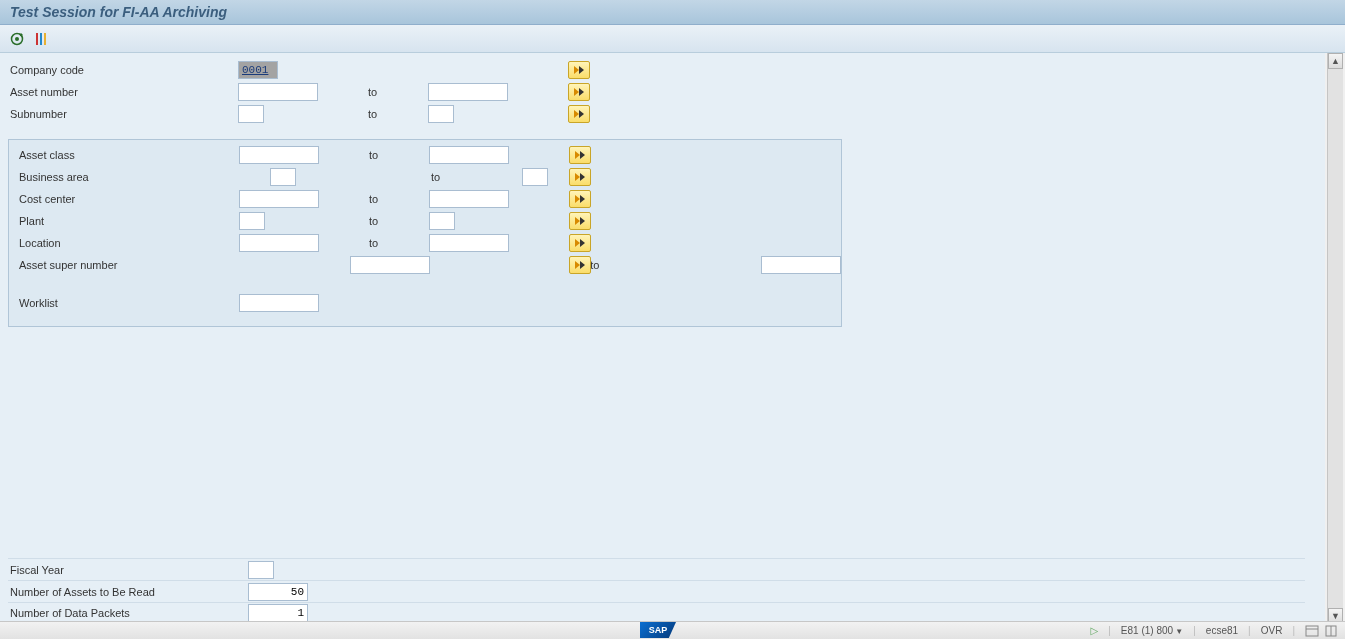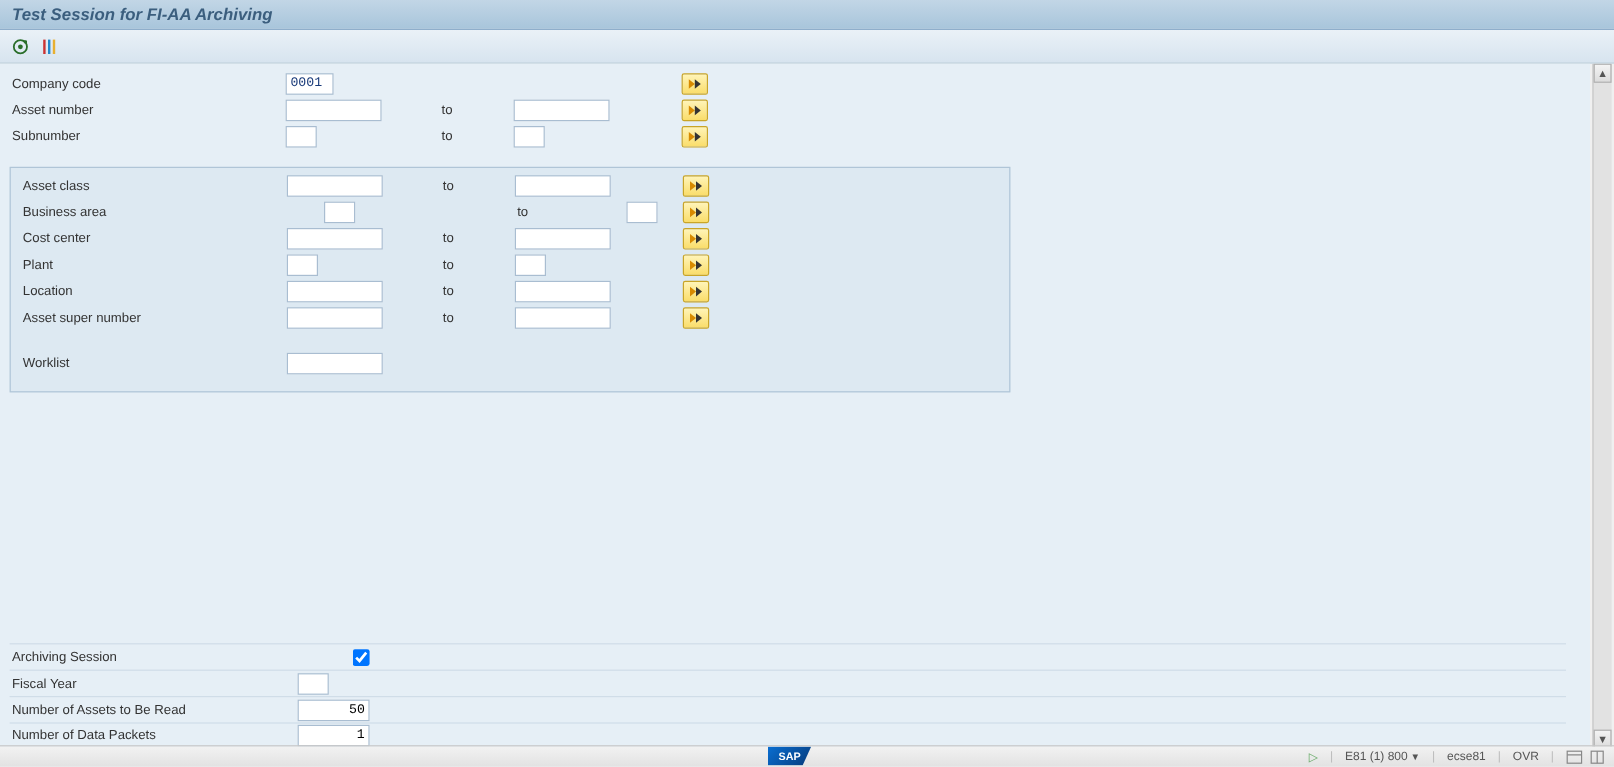--- a/index.html
+++ b/index.html
@@ -76,22 +76,23 @@
     }
     .field {
       height: 18px;
       border: 1px solid #a9bdd1;
       background: #fff;
       font-size: 11px;
       padding: 0 3px;
       font-family: "Courier New", monospace;
     }
     .field.selected {
-      background: #ffffff;
+      background: #a3a3a3;
       color: #1a3b7a;
+      text-decoration: underline;
     }
     .w80 { width: 80px; }
     .w40 { width: 40px; }
     .w26 { width: 26px; }
     .to-lbl {
       margin-left: 50px;
       width: 60px;
     }
     .mopt {
       width: 22px;
@@ -307,46 +308,40 @@
           <input class="field w80" style="">
           <span class="to-lbl">to</span>
           <input class="field w80" style="">
           <span class="mopt mopt-col">
             <svg width="12" height="10" viewBox="0 0 12 10">
                 <path d="M1 1 L6 5 L1 9 Z" fill="#d88a00"></path>
                 <path d="M6 1 L11 5 L6 9 Z" fill="#333"></path>
               </svg>
           </span>
         </div>
-        <div class="row" style="position:relative;">
+        <div class="row" style="position:relative;justify-content:space-between;">
           <span class="lbl-indent">Asset super number</span>
           <input class="field w80" style="">
           <span class="to-lbl">to</span>
           <input class="field w80" style="">
           <span class="mopt mopt-col">
             <svg width="12" height="10" viewBox="0 0 12 10">
                 <path d="M1 1 L6 5 L1 9 Z" fill="#d88a00"></path>
                 <path d="M6 1 L11 5 L6 9 Z" fill="#333"></path>
               </svg>
           </span>
         </div>
         <div class="row" style="margin-top:16px;">
           <span class="lbl-indent">Worklist</span>
           <input class="field w80" style="">
         </div>
       </div>
     </div>
 
     <div class="bottom-block">
-      <div class="bottom-row">
-        <span class="lbl2">Archiving Session</span>
-        <span style="width:60px; display:flex; justify-content:flex-end;">
-          <input type="checkbox" class="check" checked="" style="">
-        </span>
-      </div>
       <div class="bottom-row">
         <span class="lbl2">Fiscal Year</span>
         <input class="field w26" style="">
       </div>
       <div class="bottom-row">
         <span class="lbl2">Number of Assets to Be Read</span>
         <input class="field num-field" value="50" style="">
       </div>
       <div class="bottom-row" style="border-bottom:1px solid #d0dde8;">
         <span class="lbl2">Number of Data Packets</span>

